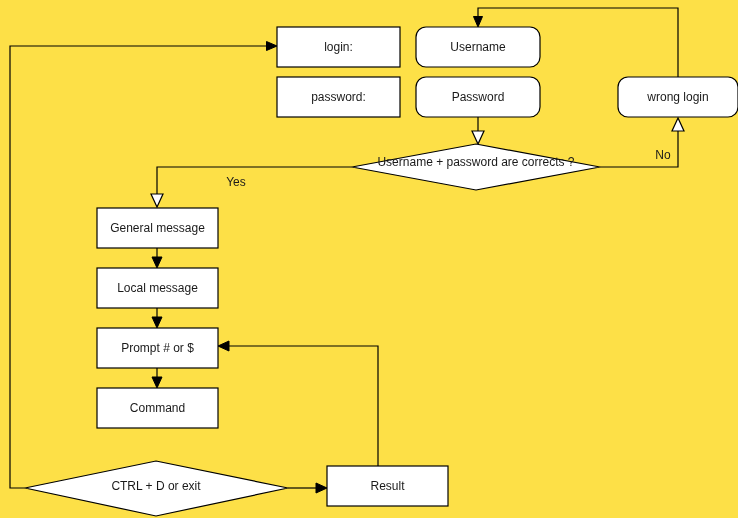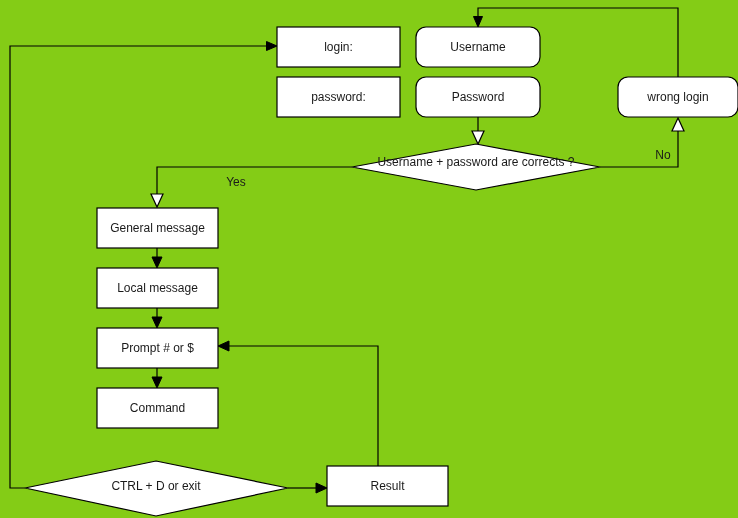--- a/index.html
+++ b/index.html
@@ -7,21 +7,21 @@
     padding: 0;
     background: #ffffff;
   }
   body {
     font-family: "Liberation Sans", sans-serif;
   }
   #canvas {
     position: relative;
     width: 738px;
     height: 518px;
-    background: #84cc16;
+    background: #fde047;
     overflow: hidden;
   }
   svg#flow {
     display: block;
     width: 738px;
     height: 518px;
   }
   .shape-rect {
     fill: #ffffff;
     stroke: #000000;

